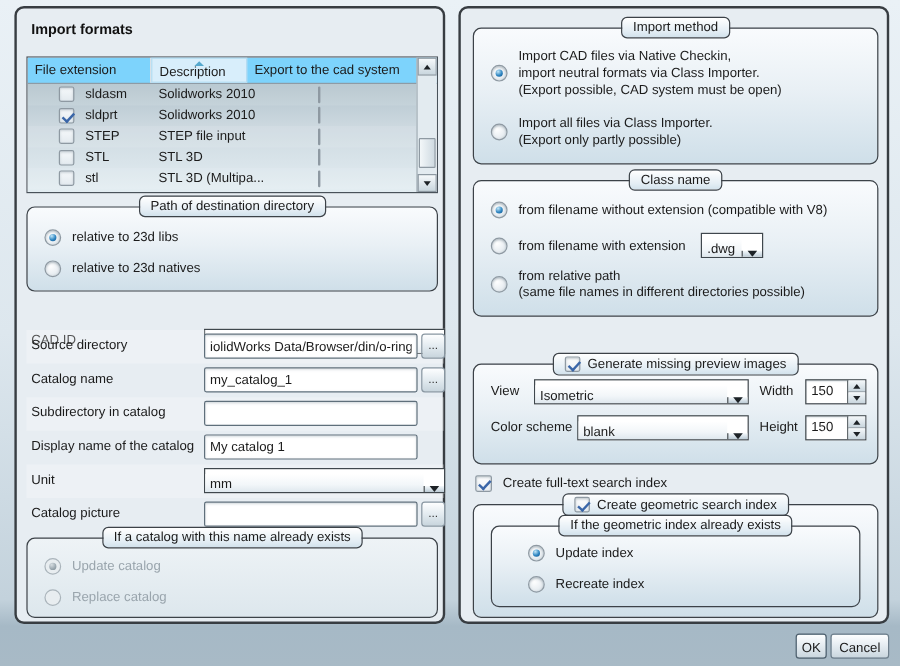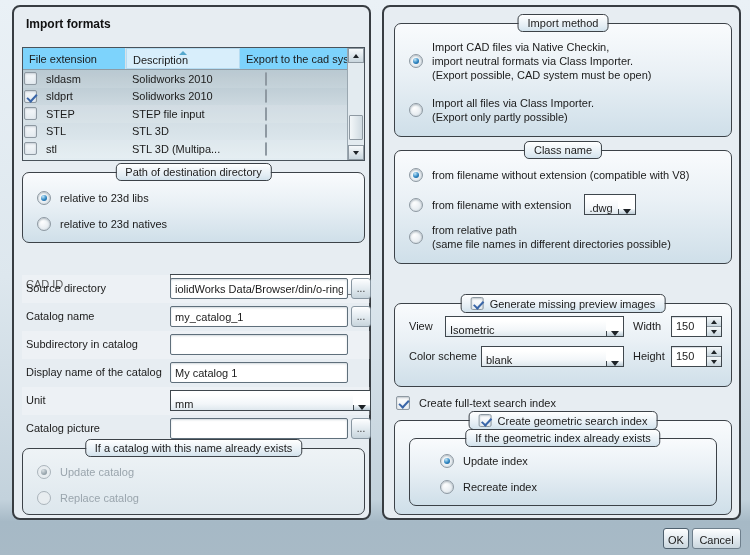--- a/index.html
+++ b/index.html
@@ -103,21 +103,21 @@
   
   #fmt-table { position:absolute; left:8px; top:40px; width:343px; height:114px; border:1px solid #49525a; background:#fff; overflow:hidden; }
   .thead { display:flex; height:22px; background:#7dd3fc; border-bottom:1px solid #8e9ba5; }
   .th { padding:5px 0 0 6px; white-space:nowrap; overflow:hidden; border-right:1px solid #d9e1e7; position:relative; }
   .th.sorted { background:#d8eefb; border:1px solid #b5dcf2; }
   .th .sort-arr { position:absolute; top:2px; left:50%; transform:translateX(-50%); width:0; height:0;
     border-left:4px solid transparent; border-right:4px solid transparent; border-bottom:4px solid #55a8cd; }
   .tbody { position:absolute; left:0; top:22px; right:17px; bottom:0; background:linear-gradient(180deg,#b2c3cc 0%, #cdd9e0 40%, #e3edf2 100%); }
   .trow { display:flex; align-items:center; height:17.5px; }
   .trow:nth-child(odd) { background:rgba(255,255,255,.10); }
-  .trow .c1 { width:103px; display:flex; align-items:center; gap:9px; padding-left:1px; flex:none; }
+  .trow .c1 { width:103px; display:flex; align-items:center; gap:9px; padding-left:26px; flex:none; }
   .trow .c2 { width:103px; white-space:nowrap; overflow:hidden; flex:none; padding-left:6px; }
   .trow .c3 { flex:1; padding-left:36px; }
   .trow .cb { width:13px; height:13px; }
   
   .vscroll { position:absolute; right:0; top:0; bottom:0; width:17px; background:#e3ebf0; border-left:1px solid #9aa7b0; }
   .sc-btn { position:absolute; left:0; right:0; height:15px; background:linear-gradient(180deg,#f6f9fb,#c9d6de); border:1px solid #8e99a2; display:flex; align-items:center; justify-content:center; }
   .sc-btn.up { top:0; } .sc-btn.down { bottom:0; }
   .sc-thumb { position:absolute; left:1px; right:1px; top:67px; height:25px; border:1px solid #8e99a2; border-radius:1px; background:linear-gradient(90deg,#f3f7f9,#cfdae1); }
 
   
@@ -138,21 +138,21 @@
 </style>
 </head>
 <body>
 
 <div class="panel" id="left-panel">
   <div class="panel-title">Import formats</div>
 
   <div id="fmt-table">
     <div class="thead">
       <div class="th" style="width:103px;">File extension</div>
-      <div class="th sorted" style="width:114px;">
+      <div class="th sorted" style="width:80px;">
         <span class="sort-arr"></span>
         <span>Description</span>
       </div>
       <div class="th" style="flex:1;">Export to the cad system</div>
     </div>
     <div class="tbody">
       <div class="trow">
         <div class="c1">
             <span class="cb soft"></span>
             <span>sldasm</span>

